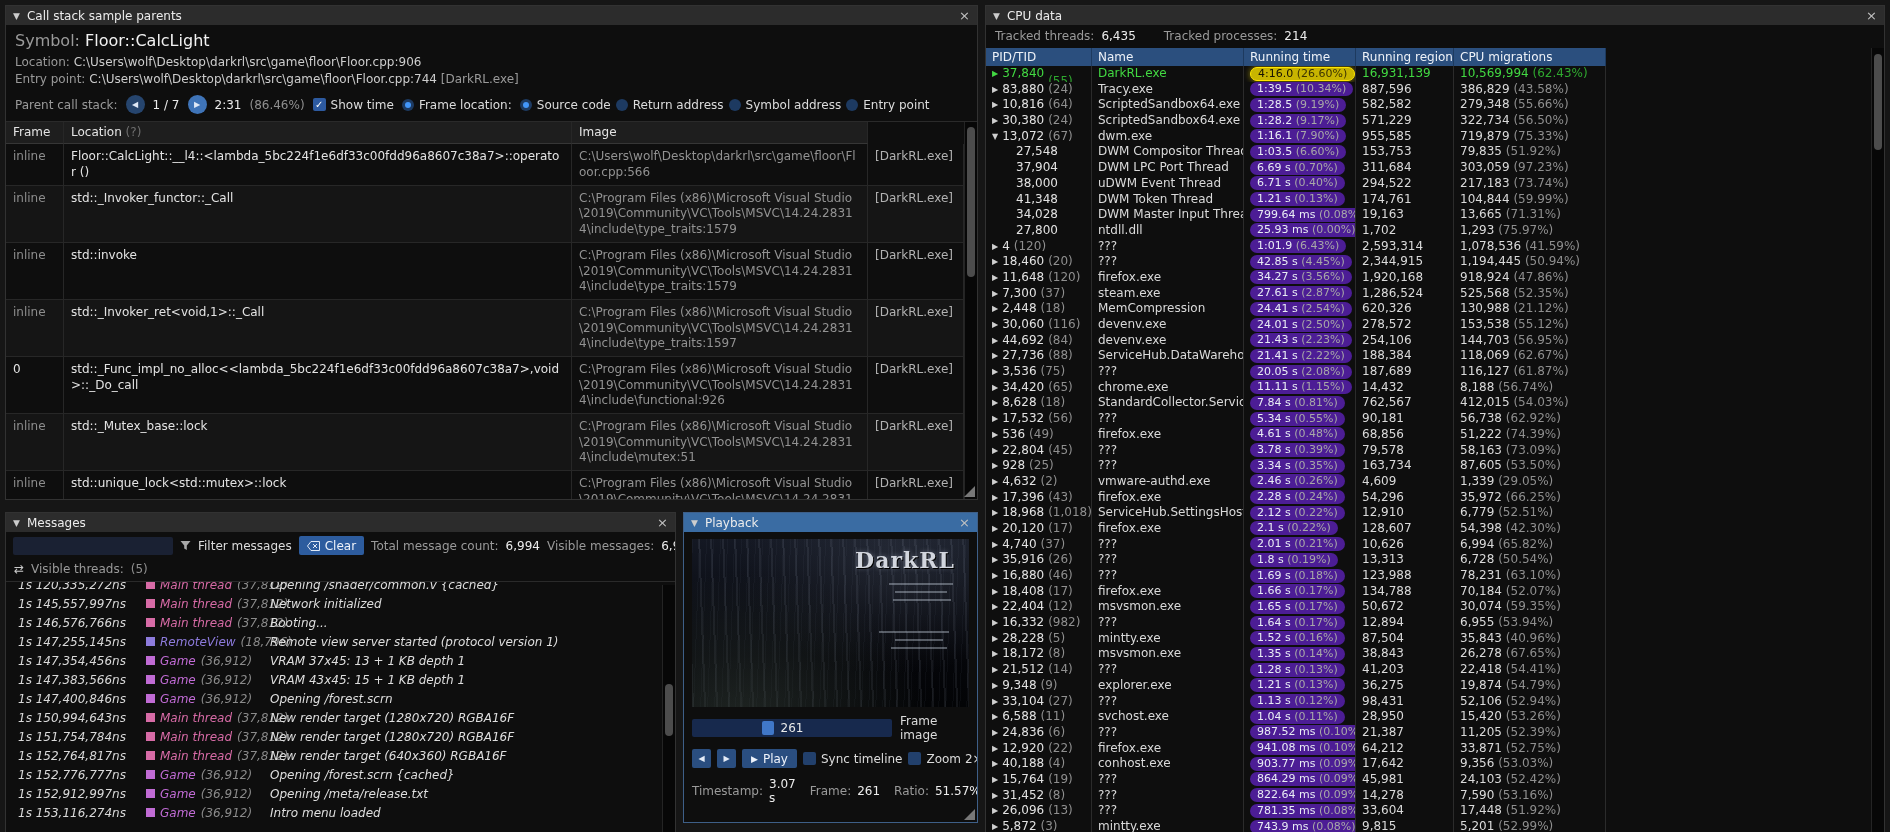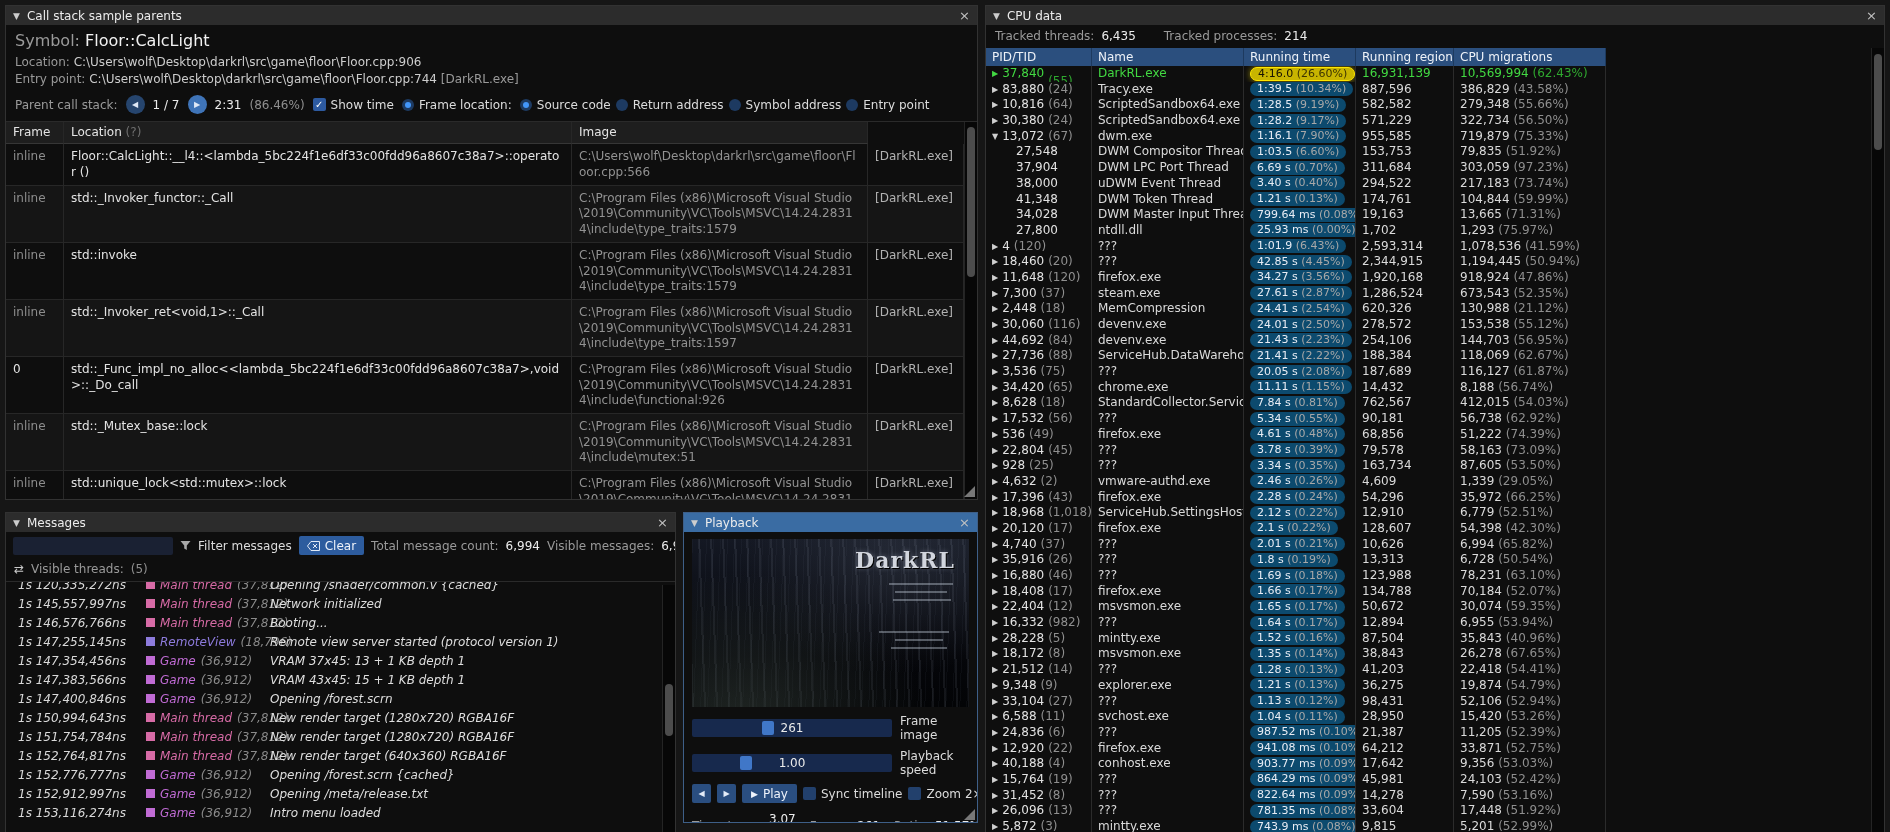--- a/index.html
+++ b/index.html
@@ -111,21 +111,21 @@
   .cpu-row.head .c-fill{background:transparent;border-right:none;}
   .c-pid{display:flex;align-items:center;gap:4px;}
   .c-pid.child{padding-left:30px;}
   .arrow{font-size:8px;color:#cfcfcf;}
   .pid{color:#e2e2e2;}
   .cnt{color:#8f8f8f;}
   .c-name{color:#dadada;}
   .c-reg{color:#dadada;}
   .mv{color:#dadada;}
   .mp{color:#8f8f8f;}
-  .pill{display:inline-block;height:14px;line-height:14px;border-radius:7px;background:#0c4a6e;
+  .pill{display:inline-block;height:14px;line-height:14px;border-radius:7px;background:#4c1d95;
         padding:0 7px;font-size:11px;color:#e9edf5;vertical-align:middle;}
   .pill .p{color:#a8a8a8;}
   .pill.hl{background:#c8b400;border:1px solid #ffe600;color:#171200;line-height:12px;height:12px;
            box-shadow:0 0 6px rgba(255,230,0,.55);}
   .pill.hl .p{color:#3c3300;}
   .cpu-row.green .arrow,.cpu-row.green .pid,.cpu-row.green .c-name,
   .cpu-row.green .c-reg,.cpu-row.green .mv{color:#42d942;}
   .cpu-row.green .cnt,.cpu-row.green .mp{color:#2fa82f;margin-top:15px;}
   #cpu-scroll{top:44px;bottom:1px;right:0;}
 </style>
@@ -422,27 +422,20 @@
         <span class="pb-cred" style="right:26px;top:100px;width:48px;"></span>
         <span class="pb-cred" style="right:22px;top:108px;width:56px;"></span>
       </div>
       <div class="pb-slider-row">
         <span class="slider">
           <span class="grab" style="left:35%;"></span>
           <span>261</span>
         </span>
         <span>Frame image</span>
       </div>
-      <div class="pb-slider-row">
-        <span class="slider">
-          <span class="grab" style="left:24%;"></span>
-          <span>1.00</span>
-        </span>
-        <span>Playback speed</span>
-      </div>
       <div class="pb-buttons">
         <span class="sqbtn">
             <span>◀</span>
           </span>
         <span class="sqbtn">
             <span>▶</span>
           </span>
         <span class="playbtn">
           <span class="ic">▶</span>
           <span>Play</span>
@@ -569,21 +562,21 @@
             <div class="cpu-cell c-time"><span class="pill"><span class="t">6.69 s</span><span class="p"> (0.70%)</span></span></div>
             <div class="cpu-cell c-reg">311,684</div>
             <div class="cpu-cell c-mig"><span class="mv">303,059</span><span class="mp"> (97.23%)</span></div>
             <div class="cpu-cell c-fill"></div>
           </div>
           <div class="cpu-row">
             <div class="cpu-cell c-pid child">
               <span class="pid">38,000</span>
             </div>
             <div class="cpu-cell c-name">uDWM Event Thread</div>
-            <div class="cpu-cell c-time"><span class="pill"><span class="t">3.40 s</span><span class="p"> (0.40%)</span></span></div>
+            <div class="cpu-cell c-time"><span class="pill"><span class="t">6.71 s</span><span class="p"> (0.40%)</span></span></div>
             <div class="cpu-cell c-reg">294,522</div>
             <div class="cpu-cell c-mig"><span class="mv">217,183</span><span class="mp"> (73.74%)</span></div>
             <div class="cpu-cell c-fill"></div>
           </div>
           <div class="cpu-row">
             <div class="cpu-cell c-pid child">
               <span class="pid">41,348</span>
             </div>
             <div class="cpu-cell c-name">DWM Token Thread</div>
             <div class="cpu-cell c-time"><span class="pill"><span class="t">1.21 s</span><span class="p"> (0.13%)</span></span></div>
@@ -649,21 +642,21 @@
           </div>
           <div class="cpu-row">
             <div class="cpu-cell c-pid">
               <span class="arrow">▶</span>
               <span class="pid">7,300</span>
               <span class="cnt">(37)</span>
             </div>
             <div class="cpu-cell c-name">steam.exe</div>
             <div class="cpu-cell c-time"><span class="pill"><span class="t">27.61 s</span><span class="p"> (2.87%)</span></span></div>
             <div class="cpu-cell c-reg">1,286,524</div>
-            <div class="cpu-cell c-mig"><span class="mv">673,543</span><span class="mp"> (52.35%)</span></div>
+            <div class="cpu-cell c-mig"><span class="mv">525,568</span><span class="mp"> (52.35%)</span></div>
             <div class="cpu-cell c-fill"></div>
           </div>
           <div class="cpu-row">
             <div class="cpu-cell c-pid">
               <span class="arrow">▶</span>
               <span class="pid">2,448</span>
               <span class="cnt">(18)</span>
             </div>
             <div class="cpu-cell c-name">MemCompression</div>
             <div class="cpu-cell c-time"><span class="pill"><span class="t">24.41 s</span><span class="p"> (2.54%)</span></span></div>

